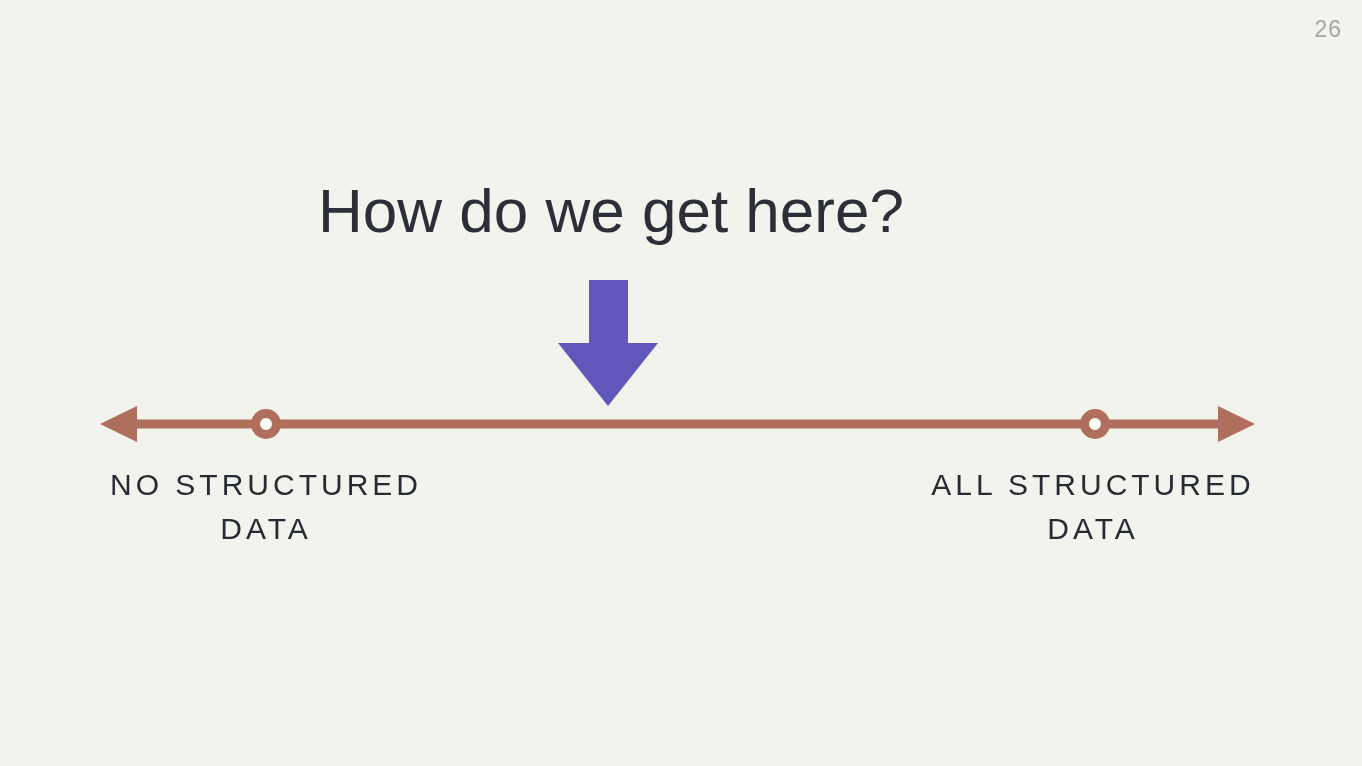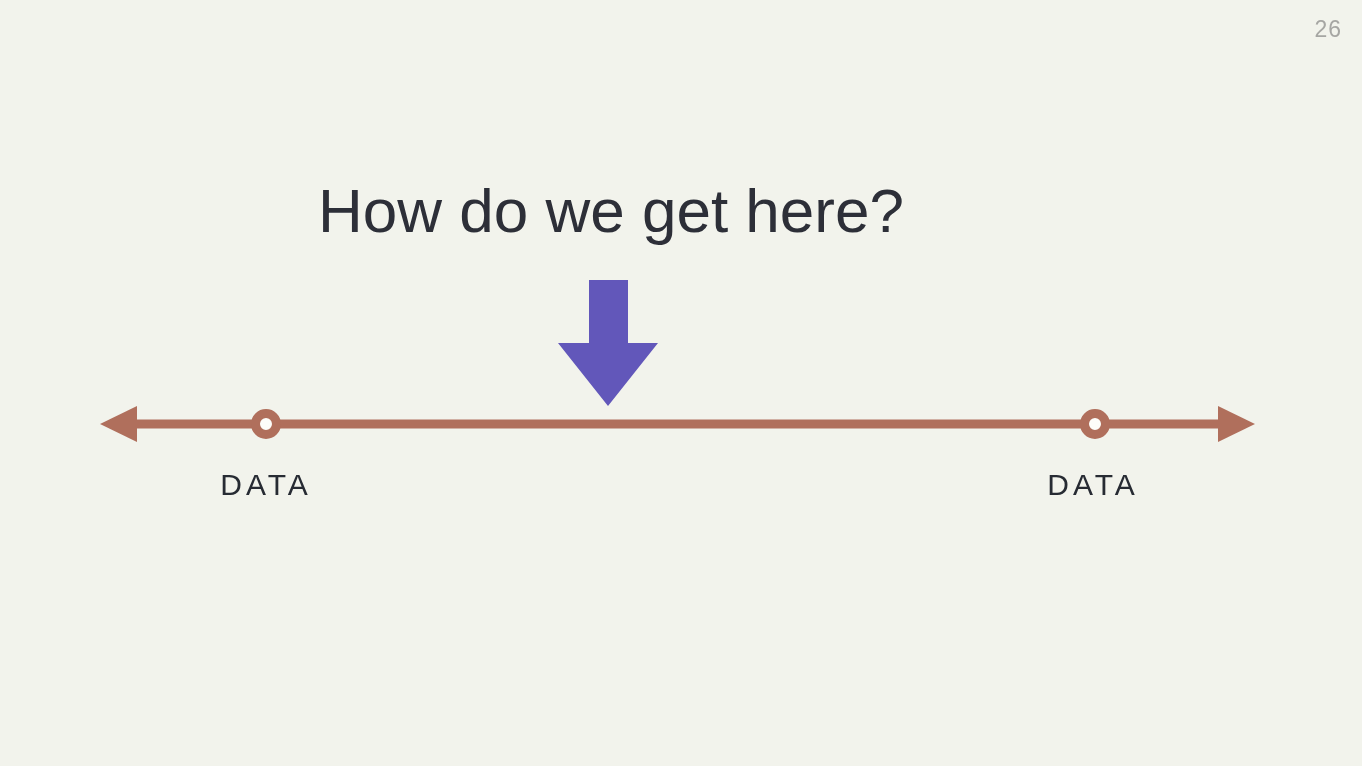--- a/index.html
+++ b/index.html
@@ -96,20 +96,22 @@
 
   <svg class="spectrum" viewBox="0 0 1362 70" aria-hidden="true">
     <line class="shaft" x1="118" y1="35" x2="1238" y2="35"></line>
     <polygon class="head" points="100,35 137,17 137,53"></polygon>
     <polygon class="head" points="1255,35 1218,17 1218,53"></polygon>
     <circle class="ring" cx="266" cy="35" r="10.5"></circle>
     <circle class="ring" cx="1095" cy="35" r="10.5"></circle>
   </svg>
 
   <div class="axis-label left">
+    <span>NO STRUCTURED</span>
     <span>DATA</span>
   </div>
 
   <div class="axis-label right">
+    <span>ALL STRUCTURED</span>
     <span>DATA</span>
   </div>
 
 </div>
 
 </body></html>

